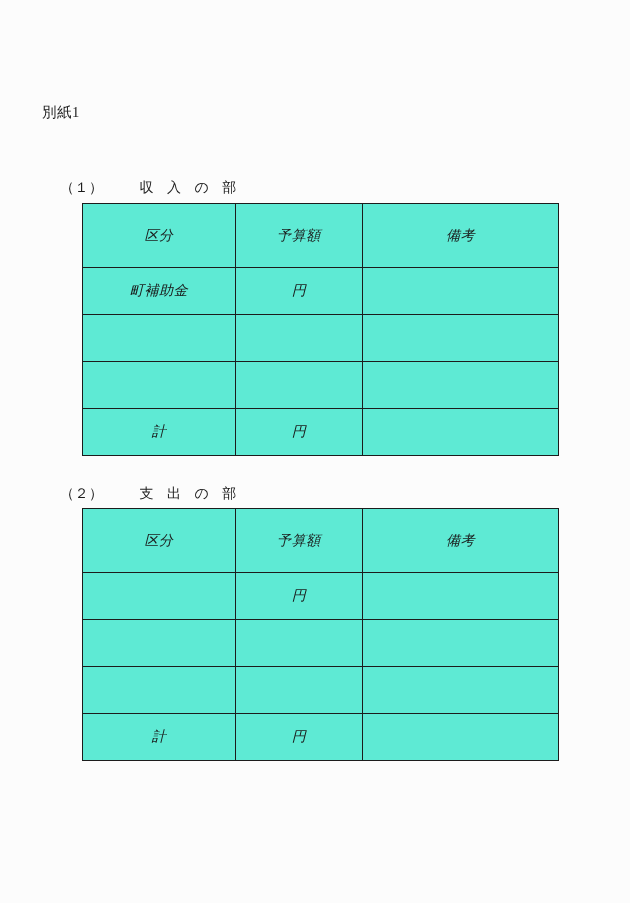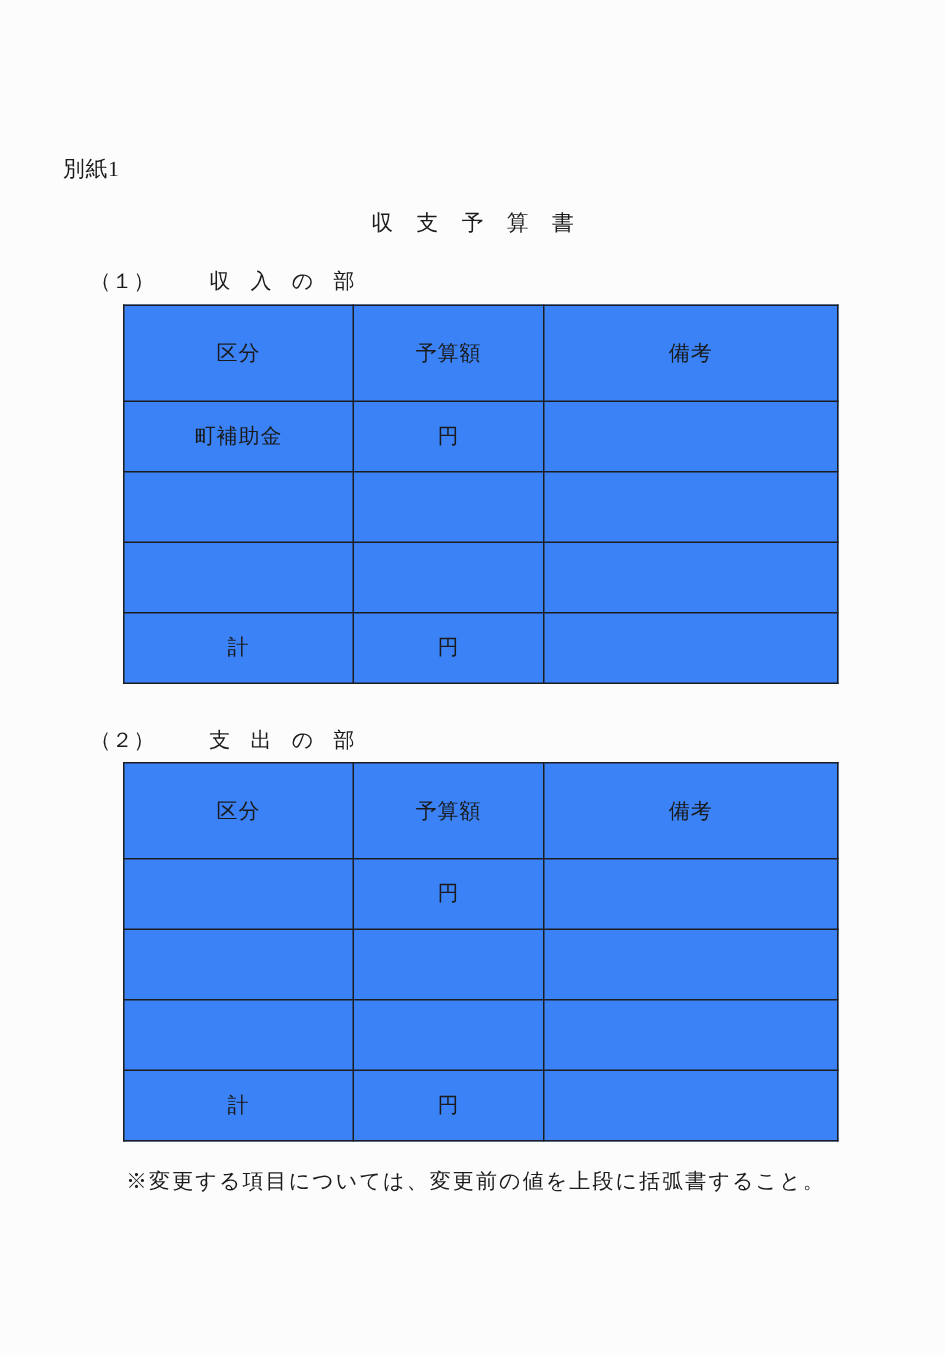--- a/index.html
+++ b/index.html
@@ -57,21 +57,22 @@
   }
   #section-label-income  { top: 179px; }
   #section-label-expense { top: 485px; }
 
   table.budget-table {
     position: absolute;
     left: 82px;
     width: 476px;
     border-collapse: collapse;
     table-layout: fixed;
-    background: #3b82f6;
+    background: #5eead4;
+    font-style: italic;
   }
   #table-income  { top: 203px; }
   #table-expense { top: 508px; }
 
   table.budget-table col.c-kubun  { width: 153px; }
   table.budget-table col.c-amount { width: 127px; }
   table.budget-table col.c-note   { width: 196px; }
 
   table.budget-table th,
   table.budget-table td {
@@ -98,21 +99,20 @@
     white-space: nowrap;
   }
 </style>
 </head>
 <body>
 
 <div class="page">
 
   <div class="doc-id">別紙1</div>
 
-  <div class="doc-title">収 支 予 算 書</div>
 
   <div class="section-label" id="section-label-income">
     <span class="num">（１）</span><span class="txt">収 入 の 部</span>
   </div>
 
   <table class="budget-table" id="table-income">
     <colgroup>
       <col class="c-kubun">
         <col class="c-amount">
         <col class="c-note">
@@ -182,15 +182,14 @@
         <td class="cell-note"></td>
       </tr>
       <tr class="data-row">
         <td class="cell-kubun">計</td>
         <td class="cell-amount">円</td>
         <td class="cell-note"></td>
       </tr>
     </tbody>
   </table>
 
-  <div class="footer-note">※変更する項目については、変更前の値を上段に括弧書すること。</div>
 
 </div>
 
 </body></html>

